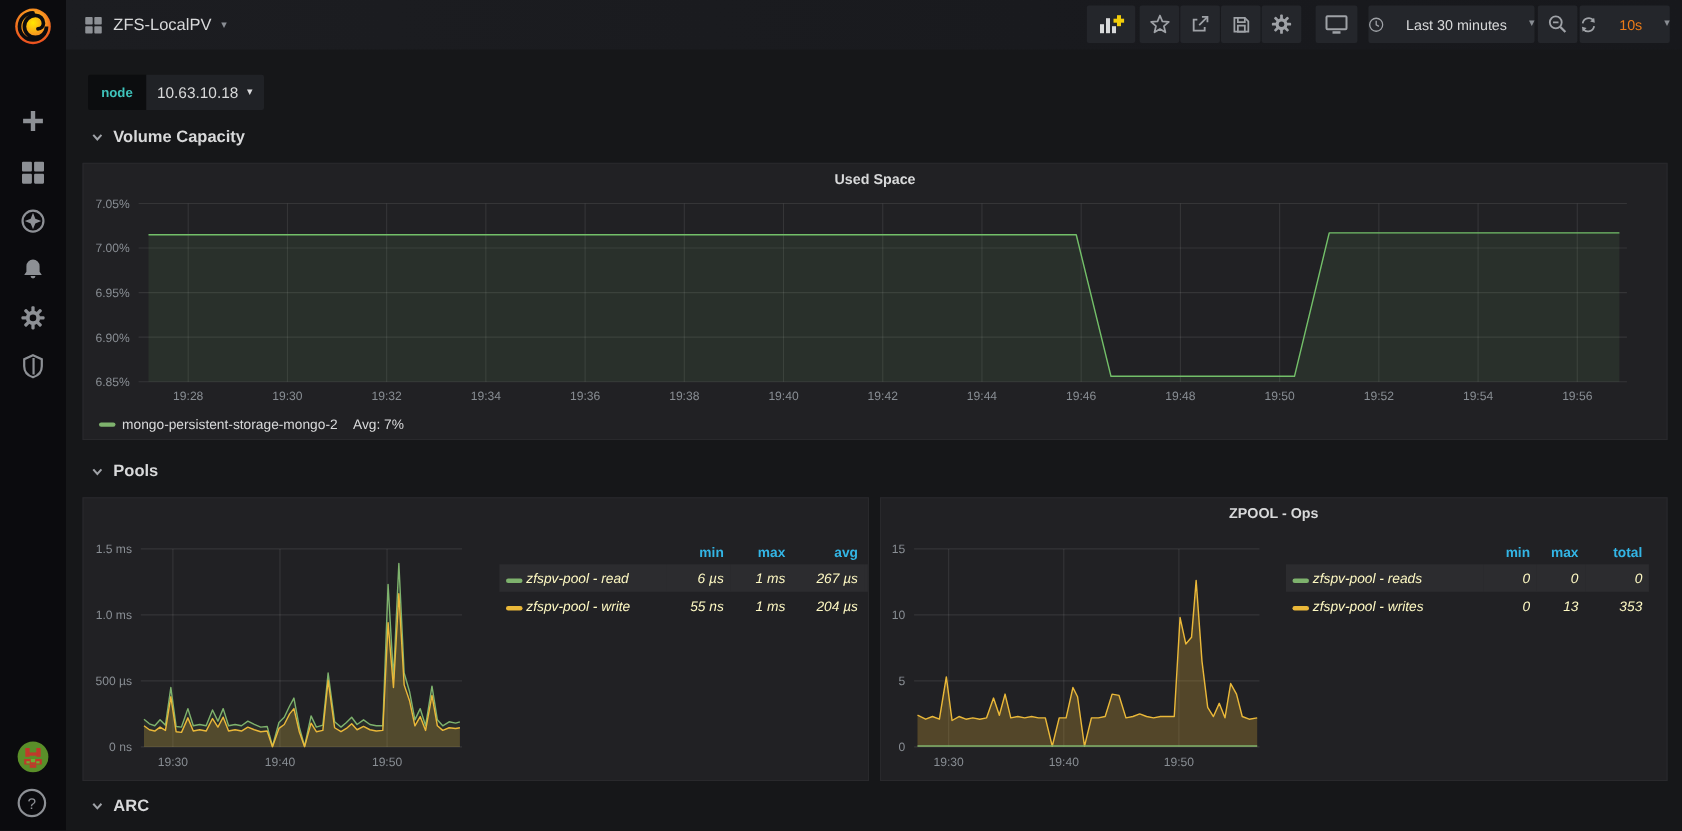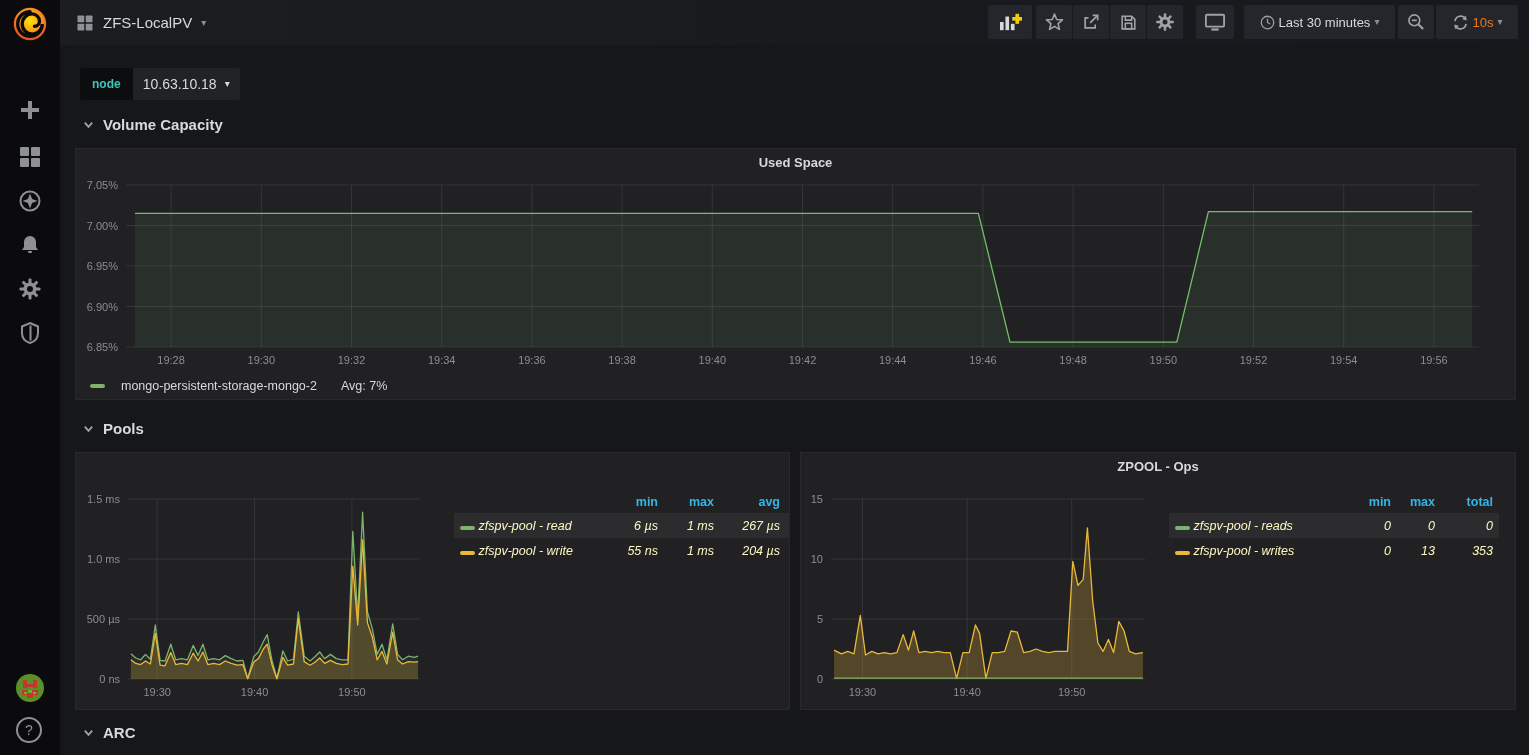--- a/index.html
+++ b/index.html
@@ -9,39 +9,39 @@
   .sidebar { position:absolute; left:0; top:0; width:60px; height:755px; background:#0b0b0e; z-index:30; }
   .sidebar .logo { position:absolute; left:11px; top:5px; width:38px; height:38px; cursor:pointer; }
   .side-icon { position:absolute; left:18px; width:24px; height:24px; cursor:pointer; }
   .side-bottom { position:absolute; left:15px; width:30px; height:30px; cursor:pointer; }
 
   
   .navbar { position:absolute; left:60px; top:0; width:1469px; height:45px; background:linear-gradient(90deg,#1c1d21 0%,#17181c 100%); z-index:20; }
   .nav-left { position:absolute; left:16px; top:0; height:45px; display:flex; align-items:center; gap:9px; cursor:pointer; }
   .nav-title { font-size:15px; color:#d8d9da; }
   .caret { color:#8a8e94; font-size:10px; line-height:1; }
-  .nav-btn { position:absolute; top:5px; height:34px; background:#24262b; border-radius:2px; display:flex; align-items:center; justify-content:center; cursor:pointer; gap:4px; }
+  .nav-btn { position:absolute; top:5px; height:34px; background:#24262b; border-radius:2px; display:flex; align-items:center; justify-content:center; cursor:pointer; gap:20px; }
   .nav-btn svg { display:block; }
   .time-text { font-size:13px; color:#d8d9da; white-space:nowrap; }
   .refresh-interval { font-size:13px; color:#eb7b18; }
 
   
   .var-selector { position:absolute; left:80px; top:68px; height:32px; display:flex; cursor:pointer; z-index:5; }
   .var-label { background:#0c0d0f; color:#3fc3bb; font-size:12px; font-weight:bold; padding:0 12px; line-height:32px; border-radius:2px 0 0 2px; }
   .var-value { background:#202226; color:#d8d9da; font-size:14px; padding:0 10px; line-height:32px; border-radius:0 2px 2px 0; display:flex; align-items:center; gap:8px; }
 
   .section-header { position:absolute; display:flex; align-items:center; gap:8px; cursor:pointer; z-index:5; }
   .section-header span { font-size:15px; font-weight:bold; color:#d8d9da; }
 
   .panel { position:absolute; background:#212124; border:1px solid #29292c; overflow:hidden; }
   .panel-title { position:absolute; left:0; right:0; top:6px; text-align:center; font-size:13px; font-weight:bold; color:#d8d9da; cursor:pointer; z-index:3; }
   .chart { position:absolute; }
   .chart svg text { font-family:"Liberation Sans",sans-serif; }
 
-  .legend-simple { position:absolute; left:14px; top:230px; display:flex; align-items:center; gap:16px; font-size:12.5px; color:#d8d9da; cursor:pointer; }
+  .legend-simple { position:absolute; left:14px; top:230px; display:flex; align-items:center; gap:6px; font-size:12.5px; color:#d8d9da; cursor:pointer; }
   .dash { display:inline-block; width:15px; height:4px; border-radius:2px; }
   .dash.green { background:#7eb26d; }
   .dash.yellow { background:#eab839; }
   .legend-avg { margin-left:8px; }
 
   table.legend-table { position:absolute; border-collapse:collapse; font-size:12.5px; white-space:nowrap; }
   table.legend-table th { color:#33b5e5; font-weight:bold; text-align:right; padding:2px 6px; height:22px; cursor:pointer; }
   table.legend-table td { color:#fef9c3; text-align:right; padding:2px 6px; height:25px;font-style:italic; }
   table.legend-table td.name, table.legend-table th.name { text-align:left; }
   table.legend-table td.name { cursor:pointer; }

